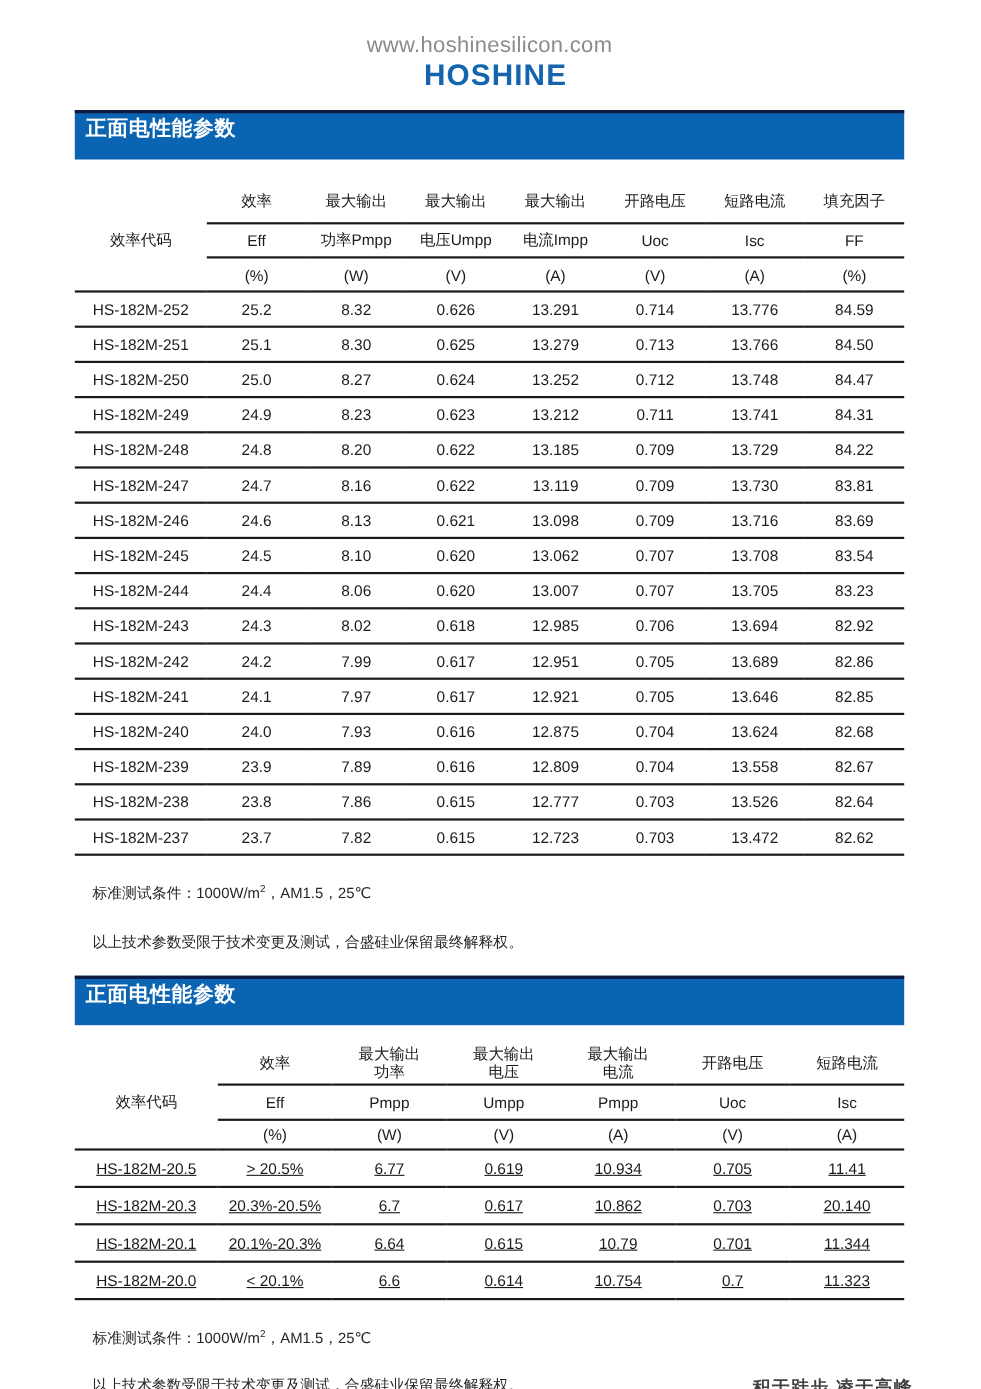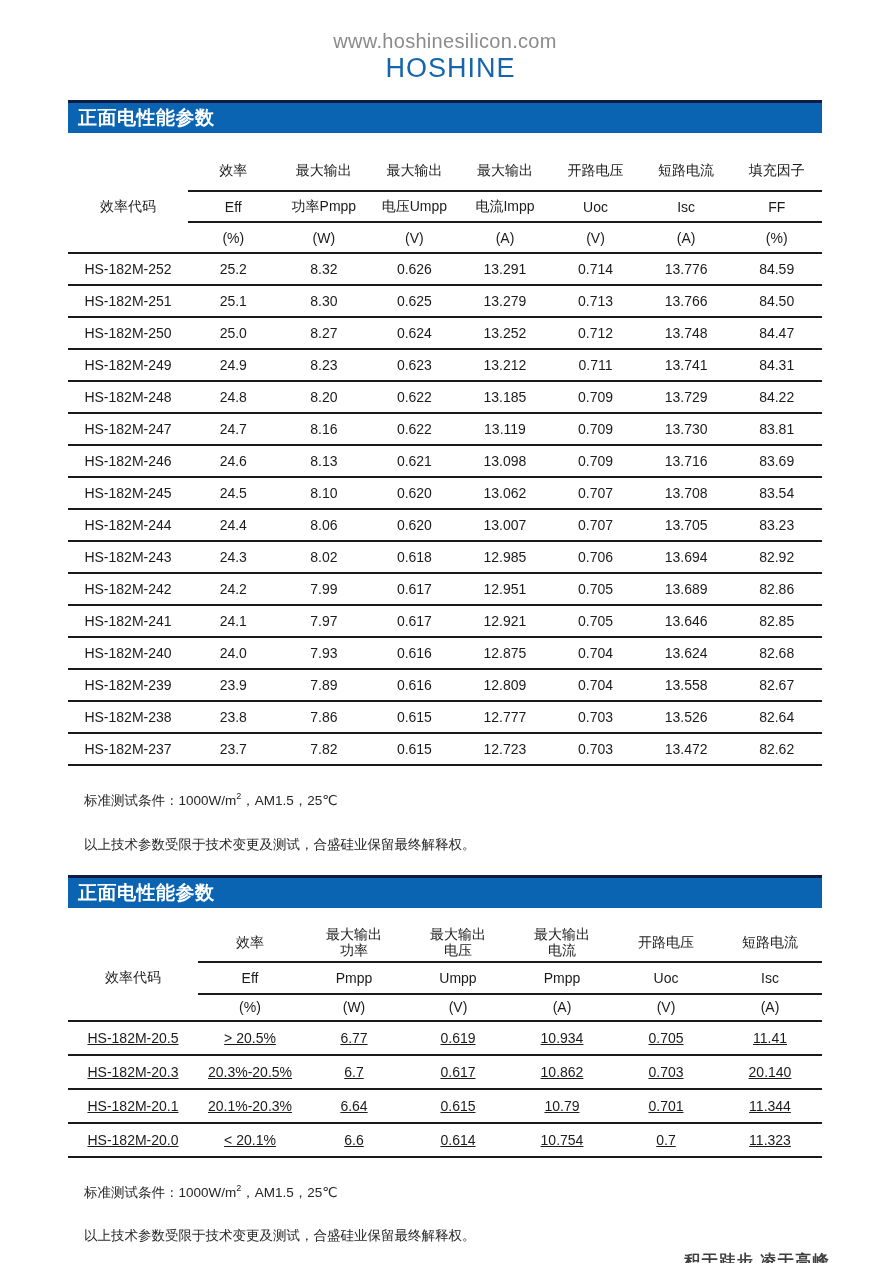--- a/index.html
+++ b/index.html
@@ -19,27 +19,27 @@
     width:892px;height:1263px;background:#ffffff;
     font-family:"Liberation Sans","DejaVu Sans",sans-serif;
     color:var(--text-dark);
   }
   .page{position:relative;width:892px;height:1263px;overflow:hidden;background:#fff;}
   .content{padding:0 70px 0 68px;}
 
   
   .header{display:flex;justify-content:space-between;align-items:center;padding-top:30px;height:58px;flex-direction:column;}
   .url{font-size:20px;color:var(--url-gray);letter-spacing:.3px;}
-  .logo{font-size:27px;font-weight:400;color:var(--logo-blue);letter-spacing:1px;margin-right:-11px;}
+  .logo{font-size:27px;font-weight:700;color:var(--logo-blue);letter-spacing:1px;margin-right:-11px;}
 
   
   .banner{
     background:var(--banner-blue);
     border-top:3px solid var(--banner-border);
-    height:33px;line-height:29px;
+    height:45px;line-height:29px;
     color:#ffffff;font-size:19px;font-weight:bold;
     padding-left:10px;letter-spacing:.5px;
   }
   .banner-1{margin-top:42px;}
   .banner-2{margin-top:14px;}
 
   
   table.spec-table{width:100%;border-collapse:collapse;table-layout:fixed;margin-top:16px;}
   .spec-table th,.spec-table td{
     font-weight:normal;text-align:center;padding:0;

